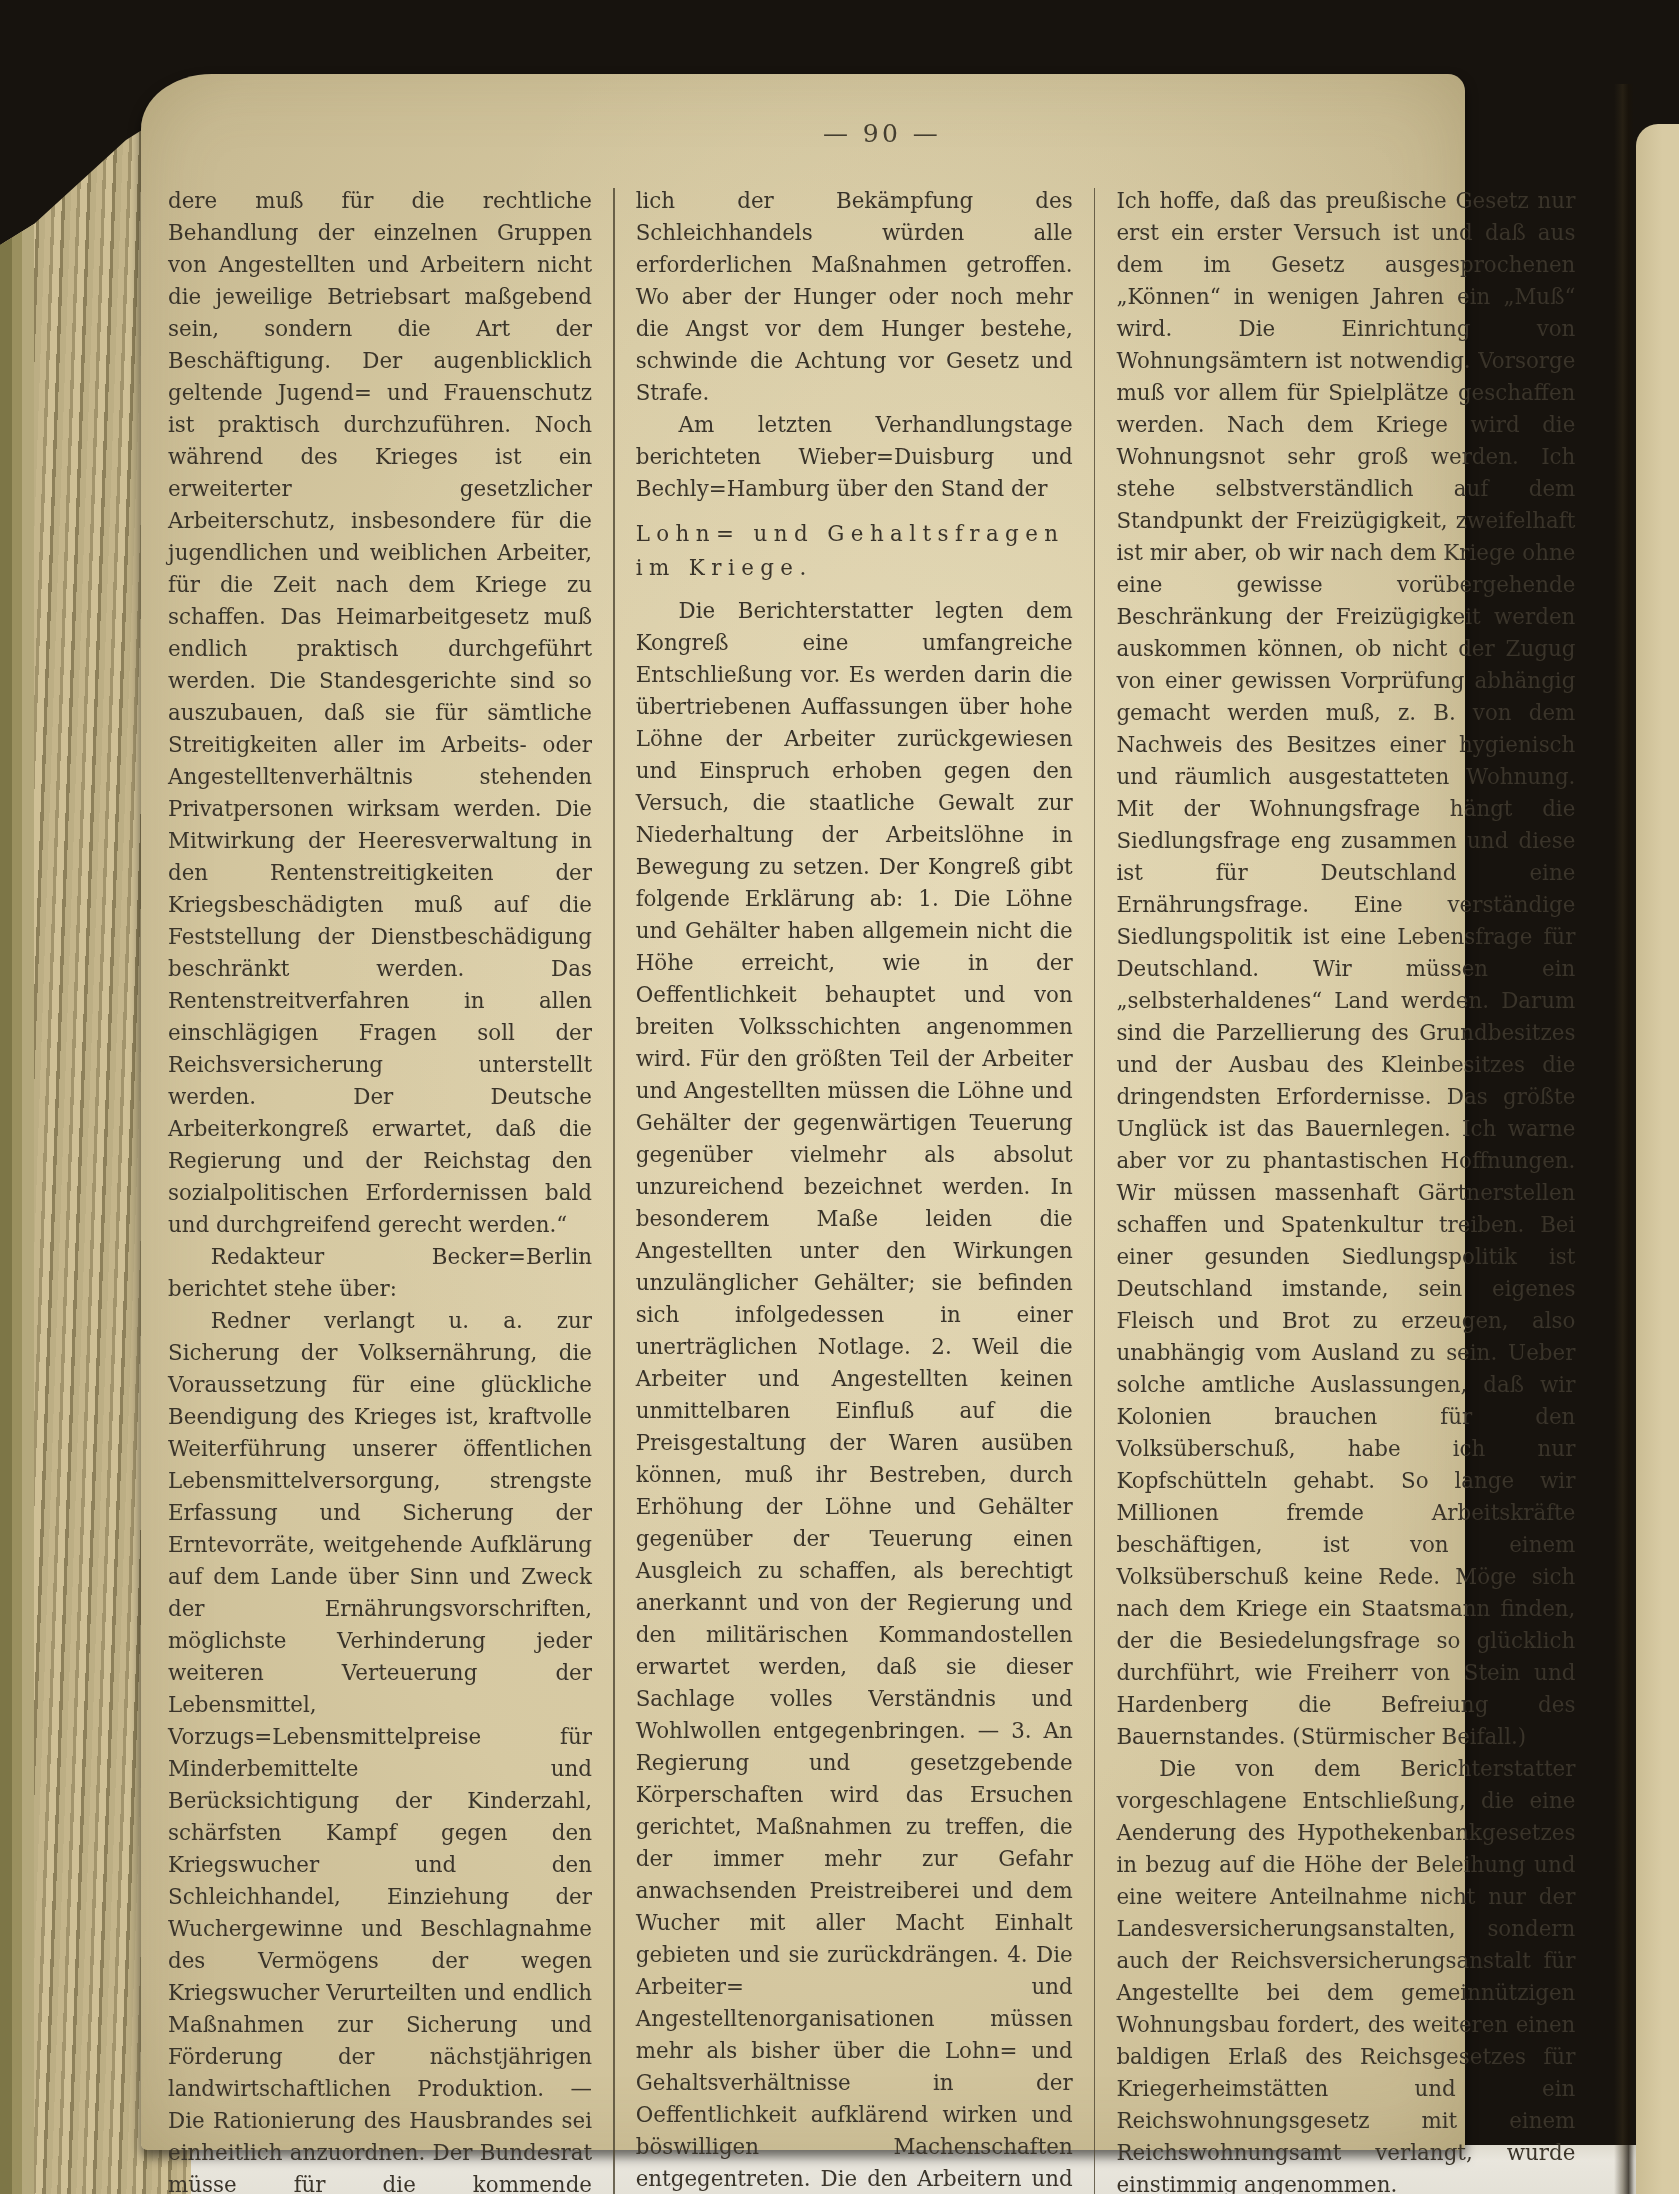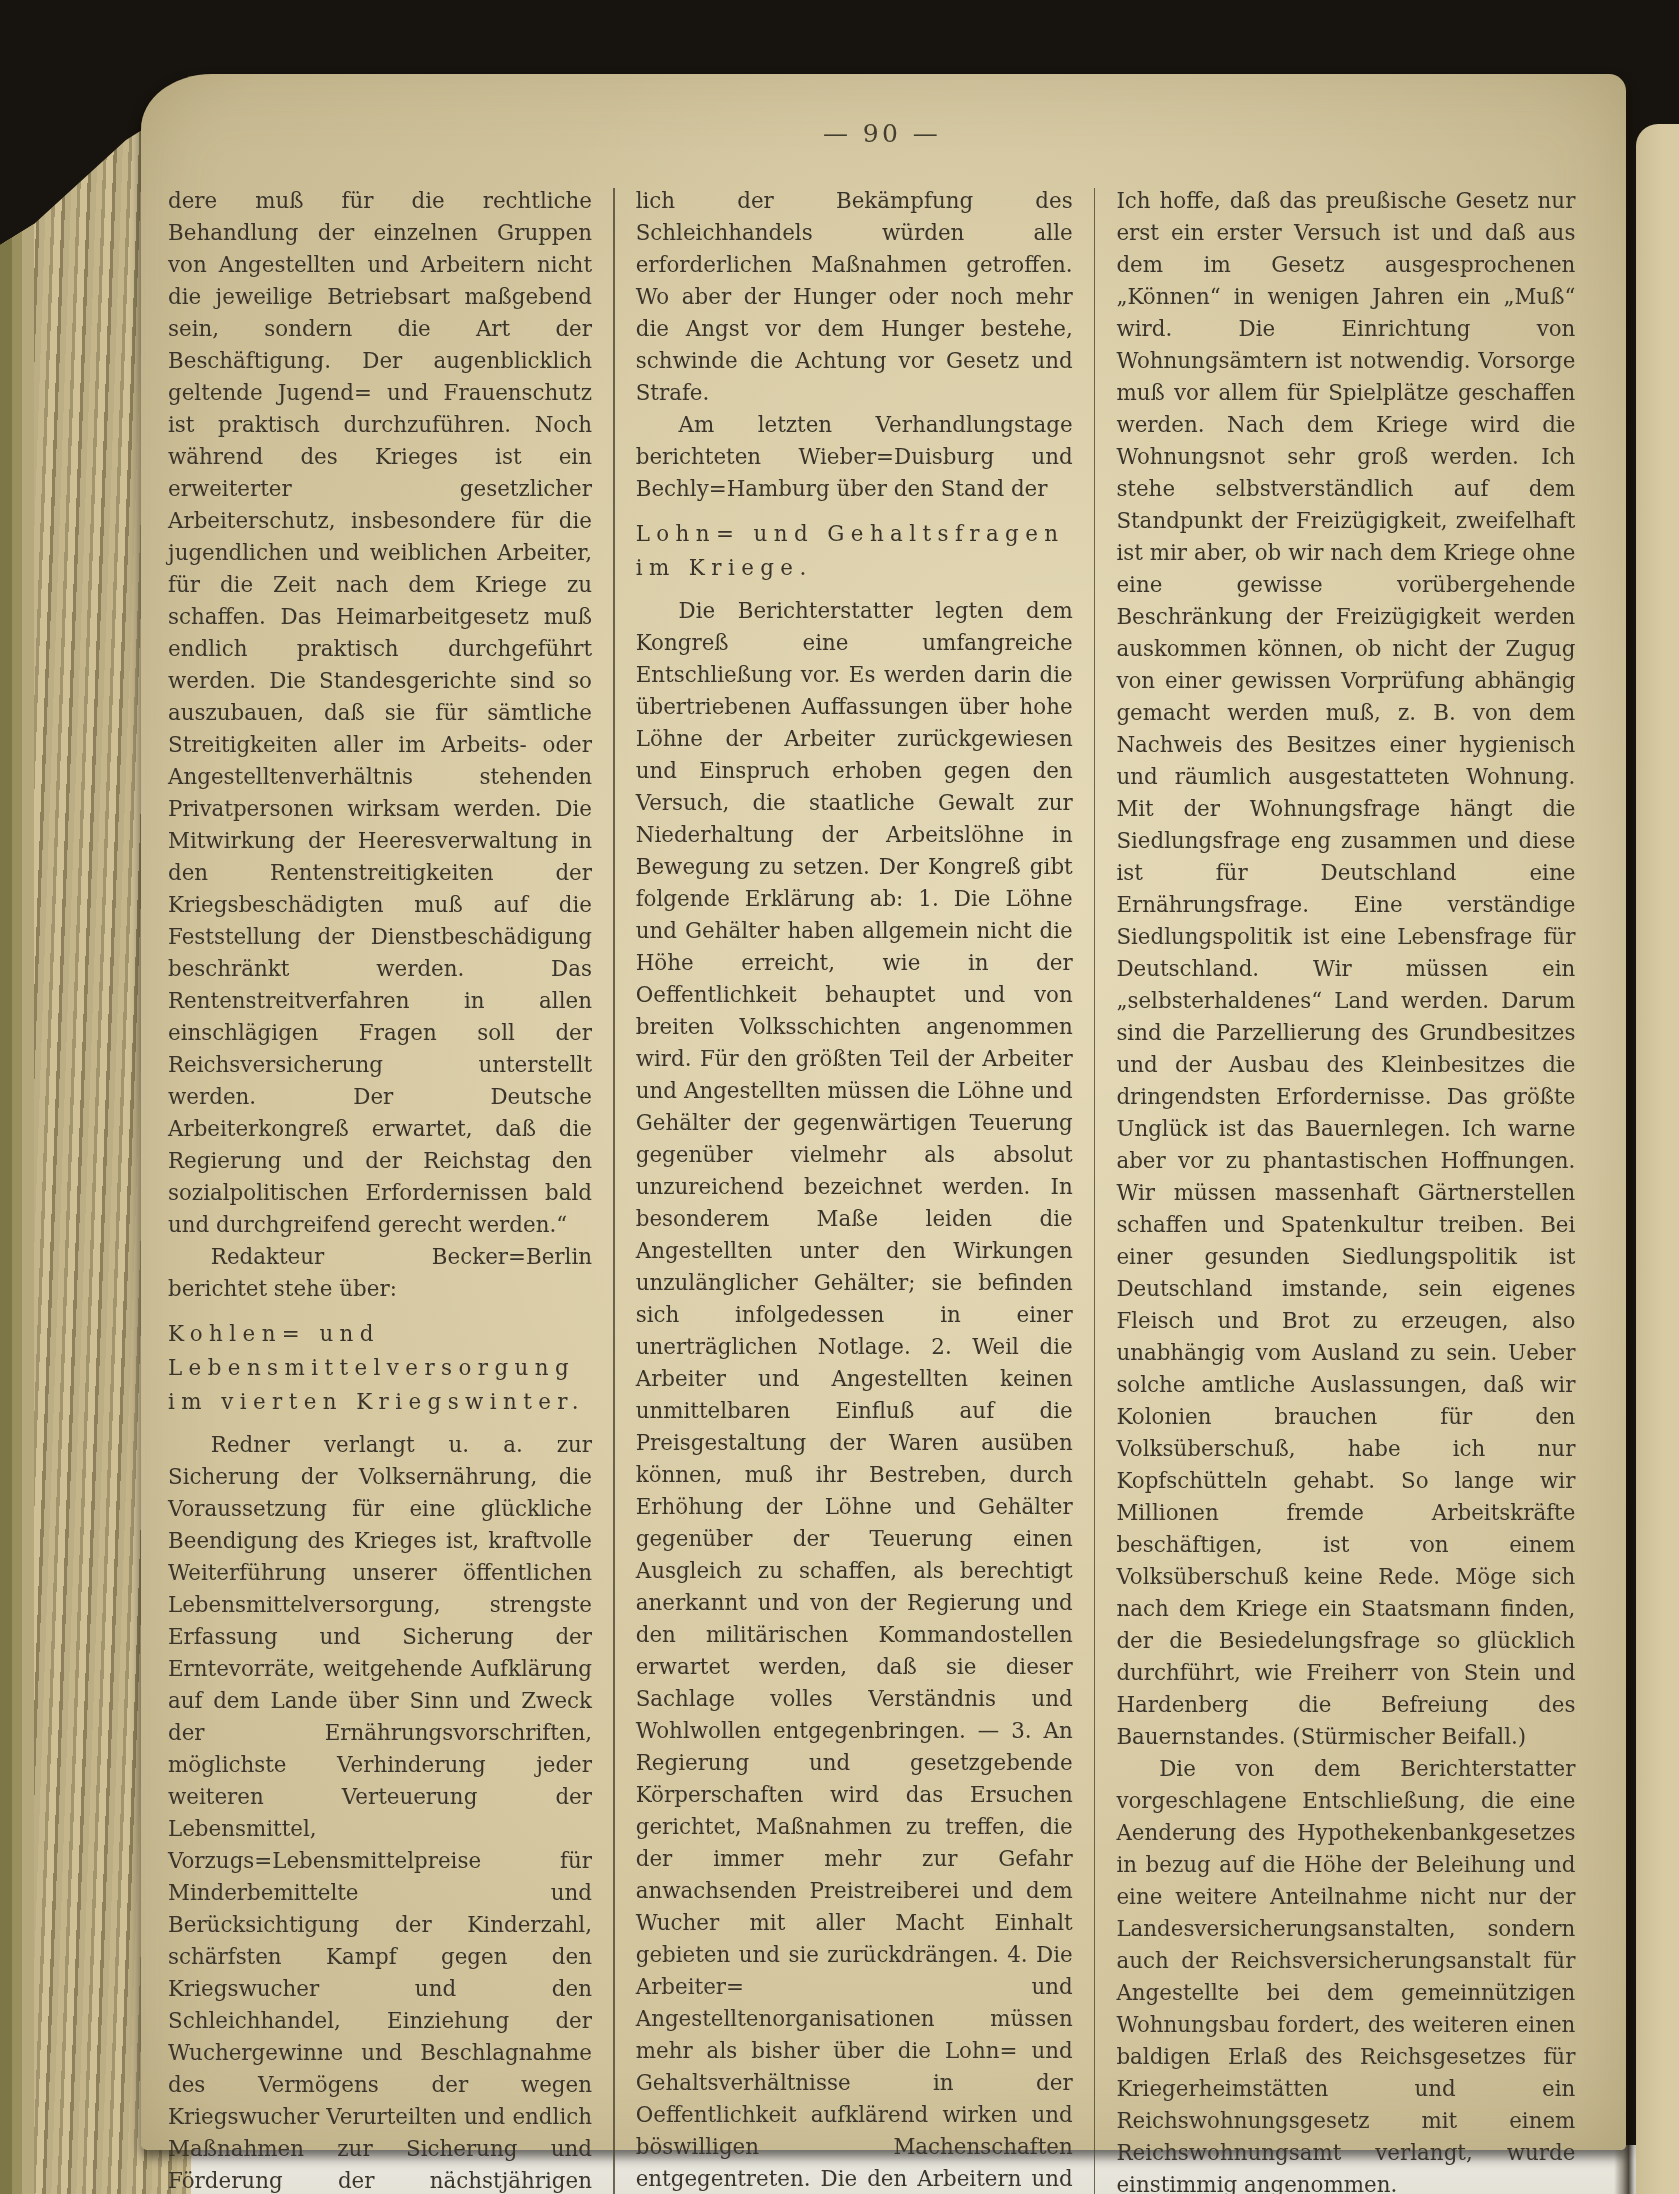--- a/index.html
+++ b/index.html
@@ -28,21 +28,21 @@
     background:linear-gradient(90deg,#cabc93,#d8cba4 60%);
     border-radius:22px 0 0 0;
   }
   .gutter-crease{
     position:absolute;left:1614px;top:84px;width:25px;height:2110px;
     background:linear-gradient(90deg,rgba(23,19,14,0) 0,rgba(56,46,26,.45) 35%,rgba(25,19,10,.75) 58%,rgba(23,19,14,.15) 80%,rgba(23,19,14,0) 100%);
   }
 
   
   .main-page{
-    position:absolute;left:141px;top:74px;width:1485px;height:2076px;
+    position:absolute;left:141px;top:74px;width:1324px;height:2076px;
     background:
       radial-gradient(ellipse at 62% 38%, rgba(255,248,222,.30) 0, rgba(0,0,0,0) 55%),
       radial-gradient(ellipse at 50% 50%, #dccfab 0, #d6c9a2 55%, #c8ba92 92%, #bfb188 100%);
     border-radius:71px 17px 5px 6.7px / 55px 17px 5px 6.7px;
     box-shadow:0 6.7px 11.8px rgba(0,0,0,.55), inset 0 0 76px rgba(124,104,62,.18);
   }
 
   .content{position:absolute;left:27px;top:45px;width:1428px;color:#3a342a;}
   .page-number{
     text-align:center;font-size:25px;letter-spacing:3.4px;color:#443e30;
@@ -72,21 +72,20 @@
   <div class="gutter-crease"></div>
   <div class="facing-page"></div>
 
   <div class="main-page">
     <div class="content">
       <p class="page-number">— 90 —</p>
       <div class="columns" id="columns">
           <div class="col col-1" lang="de">
             <p class="paragraph">dere muß für die rechtliche Behandlung der einzelnen Gruppen von Angestellten und Arbeitern nicht die jeweilige Betriebsart maßgebend sein, sondern die Art der Beschäftigung. Der augenblicklich geltende Jugend= und Frauenschutz ist praktisch durchzuführen. Noch während des Krieges ist ein erweiterter gesetzlicher Arbeiterschutz, insbesondere für die jugendlichen und weiblichen Arbeiter, für die Zeit nach dem Kriege zu schaffen. Das Heimarbeitgesetz muß endlich praktisch durchgeführt werden. Die Standesgerichte sind so auszubauen, daß sie für sämtliche Streitigkeiten aller im Arbeits- oder Angestelltenverhältnis stehenden Privatpersonen wirksam werden. Die Mitwirkung der Heeresverwaltung in den Rentenstreitigkeiten der Kriegsbeschädigten muß auf die Feststellung der Dienstbeschädigung beschränkt werden. Das Rentenstreitverfahren in allen einschlägigen Fragen soll der Reichsversicherung unterstellt werden. Der Deutsche Arbeiterkongreß erwartet, daß die Regierung und der Reichstag den sozialpolitischen Erfordernissen bald und durchgreifend gerecht werden.“</p>
             <p class="paragraph indent">Redakteur Becker=Berlin berichtet stehe über:</p>
-            <p class="heading">Kohlen= und Lebensmittelversorgung im vierten Kriegswinter.</p>
             <p class="paragraph indent">Redner verlangt u. a. zur Sicherung der Volksernährung, die Voraussetzung für eine glückliche Beendigung des Krieges ist, kraftvolle Weiterführung unserer öffentlichen Lebensmittelversorgung, strengste Erfassung und Sicherung der Erntevorräte, weitgehende Aufklärung auf dem Lande über Sinn und Zweck der Ernährungsvorschriften, möglichste Verhinderung jeder weiteren Verteuerung der Lebensmittel, Vorzugs=Lebensmittelpreise für Minderbemittelte und Berücksichtigung der Kinderzahl, schärfsten Kampf gegen den Kriegswucher und den Schleichhandel, Einziehung der Wuchergewinne und Beschlagnahme des Vermögens der wegen Kriegswucher Verurteilten und endlich Maßnahmen zur Sicherung und Förderung der nächstjährigen landwirtschaftlichen Produktion. — Die Rationierung des Hausbrandes sei einheitlich anzuordnen. Der Bundesrat müsse für die kommende Kohlenversorgungsperiode Vorschriften erlassen, welche die Gemeindeverwaltungen verpflichten, die durch den § 6 des Kohlensteuergesetzes ermöglichte Steuerermäßigung für die minderbemittelten Volksklassen praktisch durchzuführen.</p>
           </div>
           <div class="column-rule"></div>
           <div class="col col-2" lang="de">
             <p class="paragraph">lich der Bekämpfung des Schleichhandels würden alle erforderlichen Maßnahmen getroffen. Wo aber der Hunger oder noch mehr die Angst vor dem Hunger bestehe, schwinde die Achtung vor Gesetz und Strafe.</p>
             <p class="paragraph indent">Am letzten Verhandlungstage berichteten Wieber=Duisburg und Bechly=Hamburg über den Stand der</p>
             <p class="heading">Lohn= und Gehaltsfragen im Kriege.</p>
             <p class="paragraph indent">Die Berichterstatter legten dem Kongreß eine umfangreiche Entschließung vor. Es werden darin die übertriebenen Auffassungen über hohe Löhne der Arbeiter zurückgewiesen und Einspruch erhoben gegen den Versuch, die staatliche Gewalt zur Niederhaltung der Arbeitslöhne in Bewegung zu setzen. Der Kongreß gibt folgende Erklärung ab: 1. Die Löhne und Gehälter haben allgemein nicht die Höhe erreicht, wie in der Oeffentlichkeit behauptet und von breiten Volksschichten angenommen wird. Für den größten Teil der Arbeiter und Angestellten müssen die Löhne und Gehälter der gegenwärtigen Teuerung gegenüber vielmehr als absolut unzureichend bezeichnet werden. In besonderem Maße leiden die Angestellten unter den Wirkungen unzulänglicher Gehälter; sie befinden sich infolgedessen in einer unerträglichen Notlage. 2. Weil die Arbeiter und Angestellten keinen unmittelbaren Einfluß auf die Preisgestaltung der Waren ausüben können, muß ihr Bestreben, durch Erhöhung der Löhne und Gehälter gegenüber der Teuerung einen Ausgleich zu schaffen, als berechtigt anerkannt und von der Regierung und den militärischen Kommandostellen erwartet werden, daß sie dieser Sachlage volles Verständnis und Wohlwollen entgegenbringen. — 3. An Regierung und gesetzgebende Körperschaften wird das Ersuchen gerichtet, Maßnahmen zu treffen, die der immer mehr zur Gefahr anwachsenden Preistreiberei und dem Wucher mit aller Macht Einhalt gebieten und sie zurückdrängen. 4. Die Arbeiter= und Angestelltenorganisationen müssen mehr als bisher über die Lohn= und Gehaltsverhältnisse in der Oeffentlichkeit aufklärend wirken und böswilligen Machenschaften entgegentreten. Die den Arbeitern und Angestellten freundlich gesinnte Presse wird ersucht, sie darin nachhaltig zu unterstützen.</p>
           </div>
           <div class="column-rule"></div>

